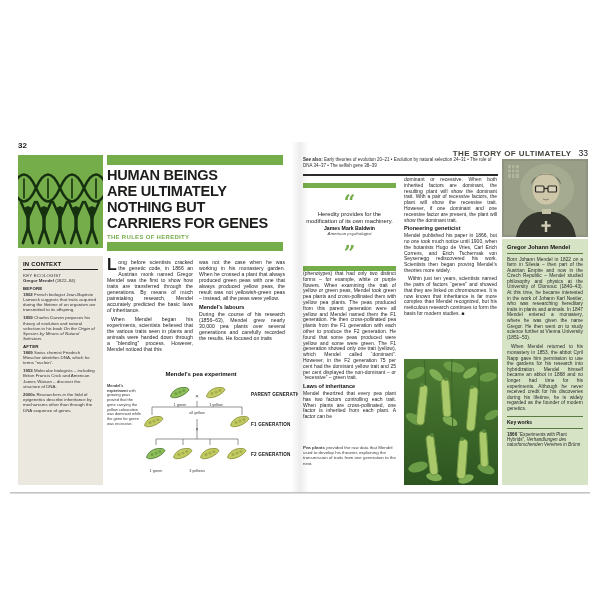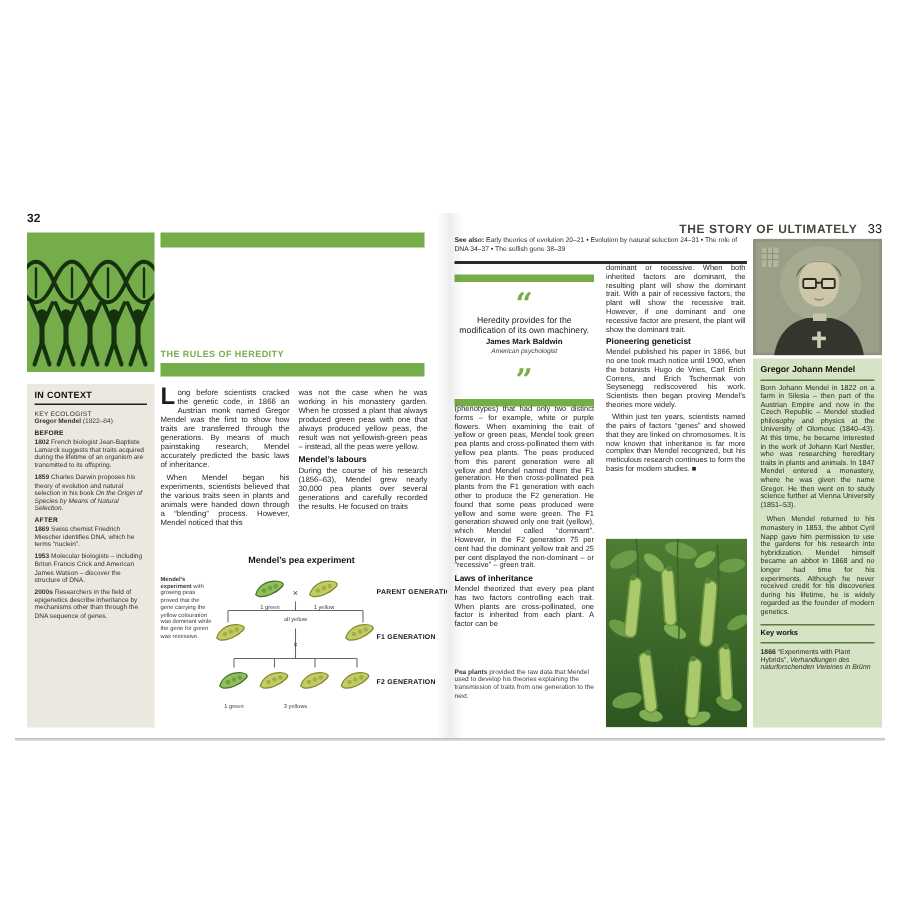--- a/index.html
+++ b/index.html
@@ -97,20 +97,26 @@
             <line x1="74" y1="63" x2="81" y2="47" stroke-width="2.5"></line>
             <line x1="74" y1="73" x2="69" y2="88" stroke-width="2.7"></line>
             <line x1="74" y1="73" x2="79" y2="88" stroke-width="2.7"></line>
           </g>
       </g>
     </svg>
   </div>
 
   <div class="abs bar" style="left:107px;top:140px;width:176px;height:10px;"></div>
 
+  <div class="abs" style="left:107px;top:152px;width:190px;">
+    <div class="big-title">HUMAN BEINGS</div>
+    <div class="big-title">ARE ULTIMATELY</div>
+    <div class="big-title">NOTHING BUT</div>
+    <div class="big-title">CARRIERS FOR GENES</div>
+  </div>
   <div class="abs subtitle" style="left:107px;top:219px;">THE RULES OF HEREDITY</div>
   <div class="abs bar" style="left:107px;top:227px;width:176px;height:9px;"></div>
 
   <div class="abs ctxbox" style="left:18px;top:241px;width:85px;height:229px;">
     <div class="ctx-head">IN CONTEXT</div>
     <div class="ctx" style="letter-spacing:.2px;">KEY ECOLOGIST</div>
     <div class="ctx" style="margin-bottom:3px;"><b>Gregor Mendel</b> <span>(1822–84)</span></div>
     <div class="ctx ctx-label">BEFORE</div>
     <p class="ctx ctx-p"><b>1802</b> <span>French biologist Jean-Baptiste Lamarck suggests that traits acquired during the lifetime of an organism are transmitted to its offspring.</span><i></i></p>
     <p class="ctx ctx-p"><b>1859</b> <span>Charles Darwin proposes his theory of evolution and natural selection in his book</span><i> On the Origin of Species by Means of Natural Selection.</i></p>

